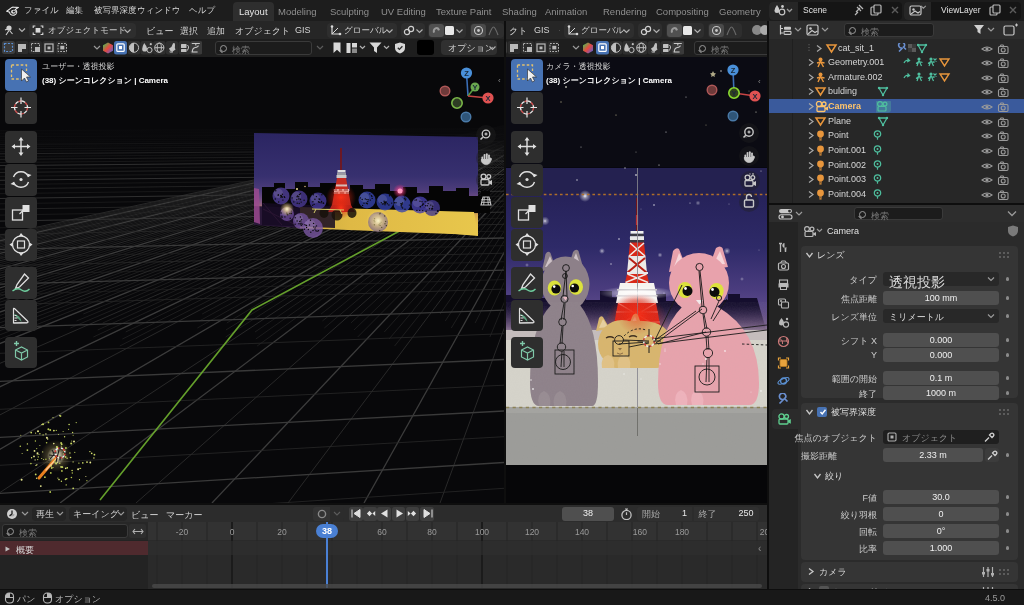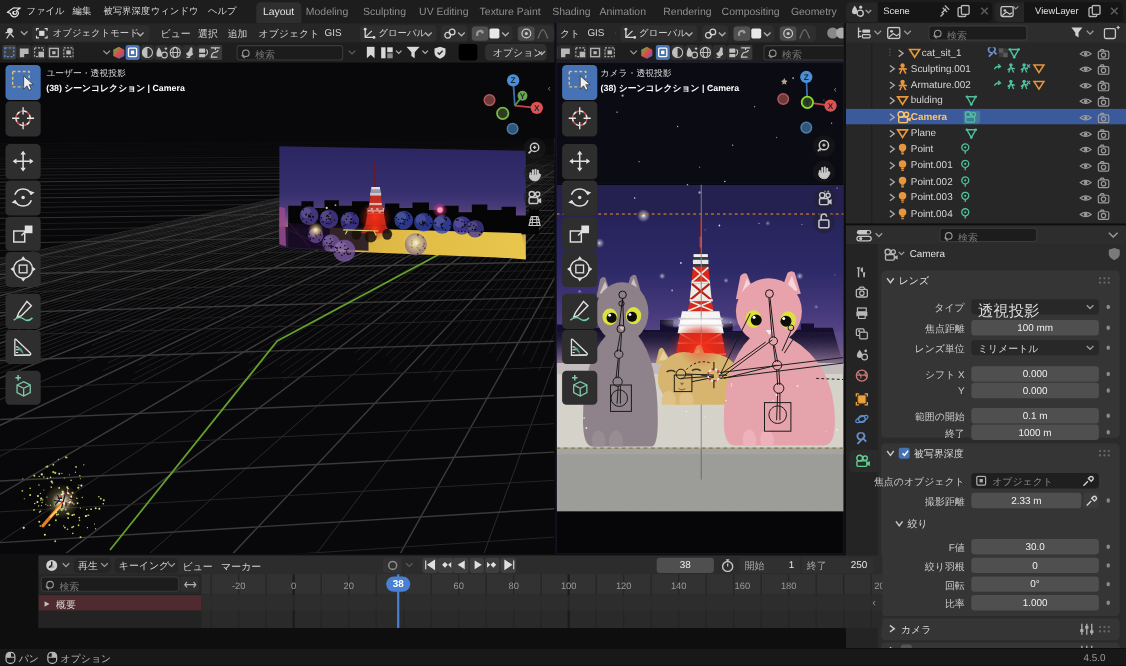--- a/index.html
+++ b/index.html
@@ -22,21 +22,21 @@
 .searchbox { background:#1c1c1c; border-radius:3px; border:1px solid #3a3a3a; }
 .searchbox:before { content:""; position:absolute; left:4px; top:3px; width:5px; height:5px; border:1.2px solid #9a9a9a; border-radius:50%; }
 .searchbox:after { content:"検索"; position:absolute; left:16px; top:1.5px; font-size:9px; color:#777; }
 .searchbox .mh { position:absolute; left:2.5px; top:9px; width:4px; height:1.2px; background:#9a9a9a; transform:rotate(45deg); }
 
 
 #leftvp  { left:0;   top:21px; width:504px; height:482px; background:#060608; }
 #rightvp { left:506px; top:21px; width:261px; height:482px; background:#232153; }
 #outliner { left:769px; top:21px; width:255px; height:182px; background:#272727; }
 #props    { left:769px; top:205px; width:255px; height:384px; background:#2a2a2a; }
-#timeline { left:0; top:505px; width:767px; height:66px; background:#2b2b2b;margin-left:35px; }
+#timeline { left:0; top:505px; width:767px; height:84px; background:#2b2b2b; }
 #statusbar { left:0; top:590px; width:1024px; height:15px; background:#181818; }
 </style>
 </head>
 <body>
 <div id="app">
   <div id="topbar" class="abs">
     <svg class="abs" style="left:6px;top:3px" width="13" height="14" viewBox="0 0 13 14">
       <path d="M0.8 8.2 L5.6 4.6 Q6.4 4 7.4 4.1 L12.2 4.4 L9.3 6.6 Q11 7.8 10.7 9.5 Q10.3 11.5 8.2 12.1 Q6.1 12.7 4.6 11.3 Q3.6 10.4 3.6 9.2 Z" fill="none" stroke="#e8e8e8" stroke-width="1.1"></path>
       <ellipse cx="7.4" cy="8.7" rx="2.4" ry="2" fill="#e8e8e8"></ellipse>
       <ellipse cx="7.8" cy="8.4" rx="1.2" ry="1" fill="#1d1d1d"></ellipse>
@@ -1374,21 +1374,21 @@
           <circle cx="22.2" cy="7" r="2" fill="none" stroke="#9a9a9a" stroke-width="1.1"></circle>
           <path d="M19 3.5 l1 -1.5 h2 l1 1.5" fill="none" stroke="#9a9a9a" stroke-width="1.1"></path>
         </svg>
         <svg class="abs" style="left:37.5px;top:19px" width="8" height="9" viewBox="0 0 8 9">
           <path d="M2 1.5 L6 4.5 L2 7.5" fill="none" stroke="#a8a8a8" stroke-width="1.2"></path>
         </svg>
         <svg class="abs" style="left:45px;top:17.5px" width="14" height="12" viewBox="0 0 12 12">
           <circle cx="5.5" cy="2.5" r="2" fill="#e8963c"></circle>
           <path d="M5.5 4.5 L3 10 M5.5 4.5 L8.5 10 M2 6 L5.5 5 L9.5 6" stroke="#e8963c" stroke-width="1.4" fill="none"></path>
         </svg>
-        <div class="abs" style="left:59px;top:18px;color:#d6d6d6;font-size:9px">Sculpting.001</div>
+        <div class="abs" style="left:59px;top:18px;color:#d6d6d6;font-size:9px">Geometry.001</div>
         <svg class="abs" style="left:133px;top:17.5px" width="20" height="12" viewBox="0 0 20 12">
           <path d="M2 6 q2 -4 5 -2 m-1.5 -2.5 l2 2 l-2.5 1.5" fill="none" stroke="#4fbf9f" stroke-width="1.3"></path>
         </svg>
         <svg class="abs" style="left:145px;top:17.5px" width="20" height="12" viewBox="0 0 20 12">
           <circle cx="5" cy="2" r="1.6" fill="#4fbf9f"></circle>
           <path d="M5 3.5 L3 9 M5 3.5 L7.5 9 M2 6.5 L5 4.5 L8.5 5.5" stroke="#4fbf9f" stroke-width="1.2" fill="none"></path>
         </svg>
         <svg class="abs" style="left:157px;top:17.5px" width="20" height="12" viewBox="0 0 20 12">
           <circle cx="5" cy="2" r="1.6" fill="#4fbf9f"></circle>
           <path d="M5 3.5 L3 9 M5 3.5 L7.5 9 M2 6.5 L5 4.5 L8.5 5.5" stroke="#4fbf9f" stroke-width="1.2" fill="none"></path>
@@ -1750,21 +1750,21 @@
       <div class="abs" style="left:114px;top:225px;width:116px;height:14px;background:#1f1f1f;border-radius:3px">
         <svg class="abs" style="left:4px;top:2px" width="11" height="10" viewBox="0 0 11 10">
           <rect x="1" y="1" width="8" height="8" rx="1.2" fill="none" stroke="#b0b0b0" stroke-width="1.1"></rect>
           <rect x="3.5" y="3.5" width="3" height="3" fill="#b0b0b0"></rect>
         </svg>
         <div class="abs" style="left:19px;top:2px;color:#8a8a8a;font-size:9px">オブジェクト</div>
         <svg class="abs" style="left:100px;top:1.5px" width="12" height="11" viewBox="0 0 12 11">
           <path d="M2 9.5 L6 5.5 M6.5 3 l2.5 2.5 M8 1.5 a1.8 1.8 0 0 1 2.5 2.5 l-1.5 1.5 -2.5 -2.5 z" stroke="#d0d0d0" stroke-width="1.3" fill="none"></path>
         </svg>
       </div>
-      <div class="abs" style="left:32px;top:245px;width:76px;text-align:right;color:#cccccc;font-size:9px">撮影距離</div>
+      <div class="abs" style="left:32px;top:245px;width:76px;text-align:left;color:#cccccc;font-size:9px">撮影距離</div>
       <div class="abs" style="left:114px;top:243px;width:100px;height:13.5px;background:#4f4f4f;border-radius:3px">
         <div class="abs" style="left:0;top:1.5px;width:100px;text-align:center;color:#f0f0f0;font-size:9px">2.33 m</div>
       </div>
       <div class="abs" style="left:215.5px;top:243px;width:14.5px;height:13.5px;background:#3c3c3c;border-radius:3px">
         <svg class="abs" style="left:1.5px;top:1.5px" width="12" height="11" viewBox="0 0 12 11">
           <path d="M2 9.5 L6 5.5 M6.5 3 l2.5 2.5 M8 1.5 a1.8 1.8 0 0 1 2.5 2.5 l-1.5 1.5 -2.5 -2.5 z" stroke="#d0d0d0" stroke-width="1.3" fill="none"></path>
         </svg>
       </div>
       <div class="abs" style="left:236.5px;top:248px;width:3.5px;height:3.5px;border-radius:50%;background:#8a8a8a"></div>
       <svg class="abs" style="left:44px;top:267px" width="9" height="8" viewBox="0 0 9 8">

